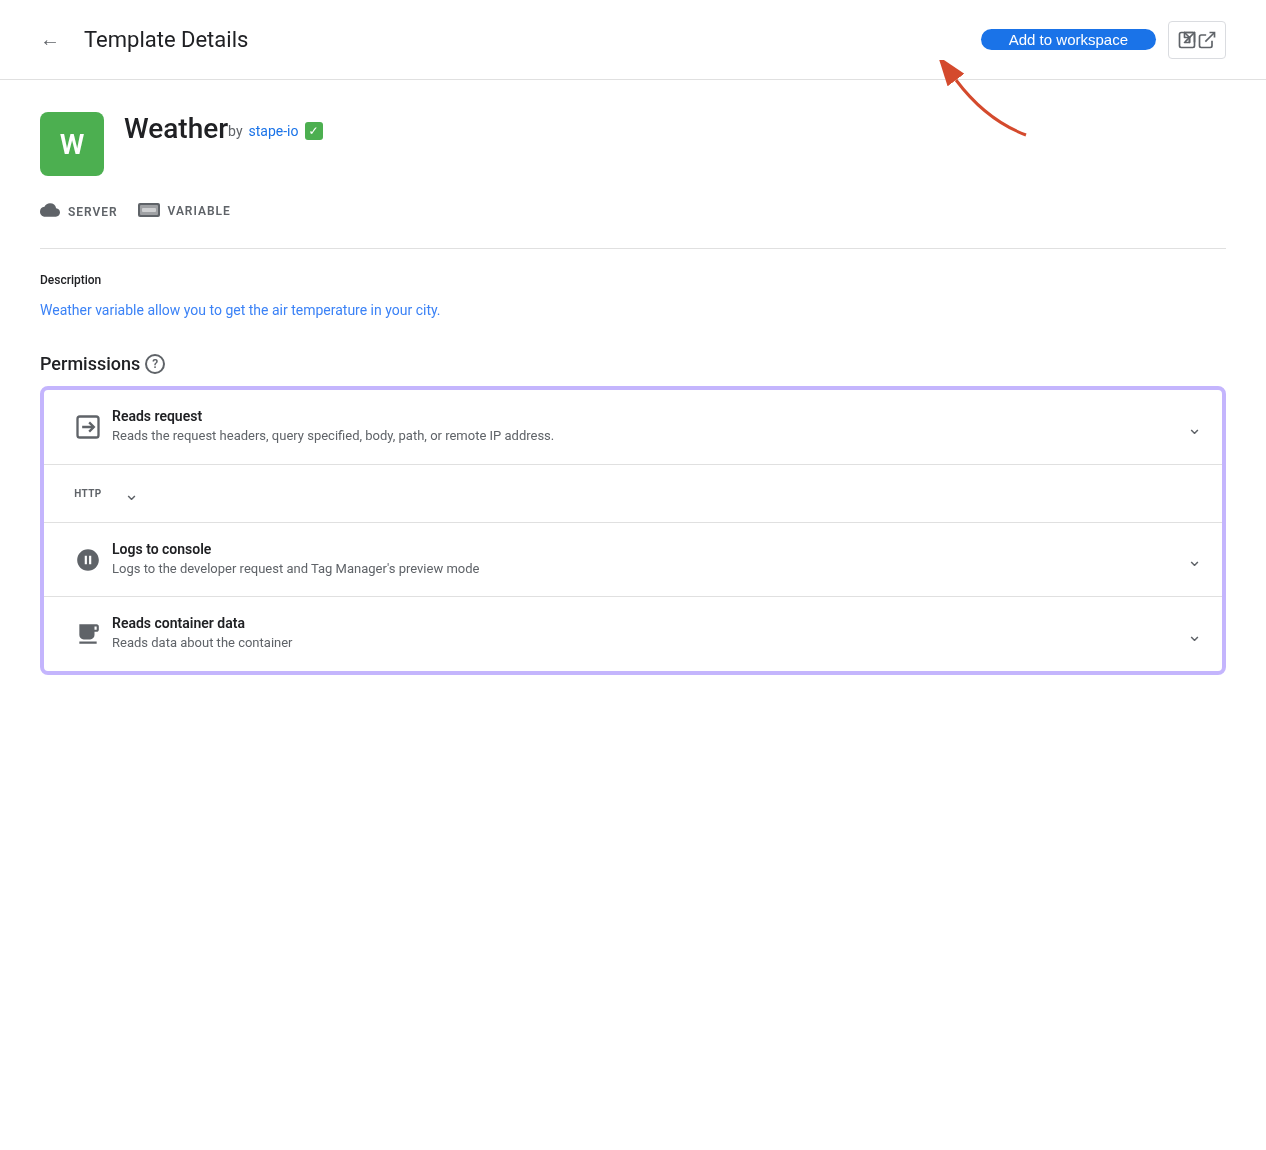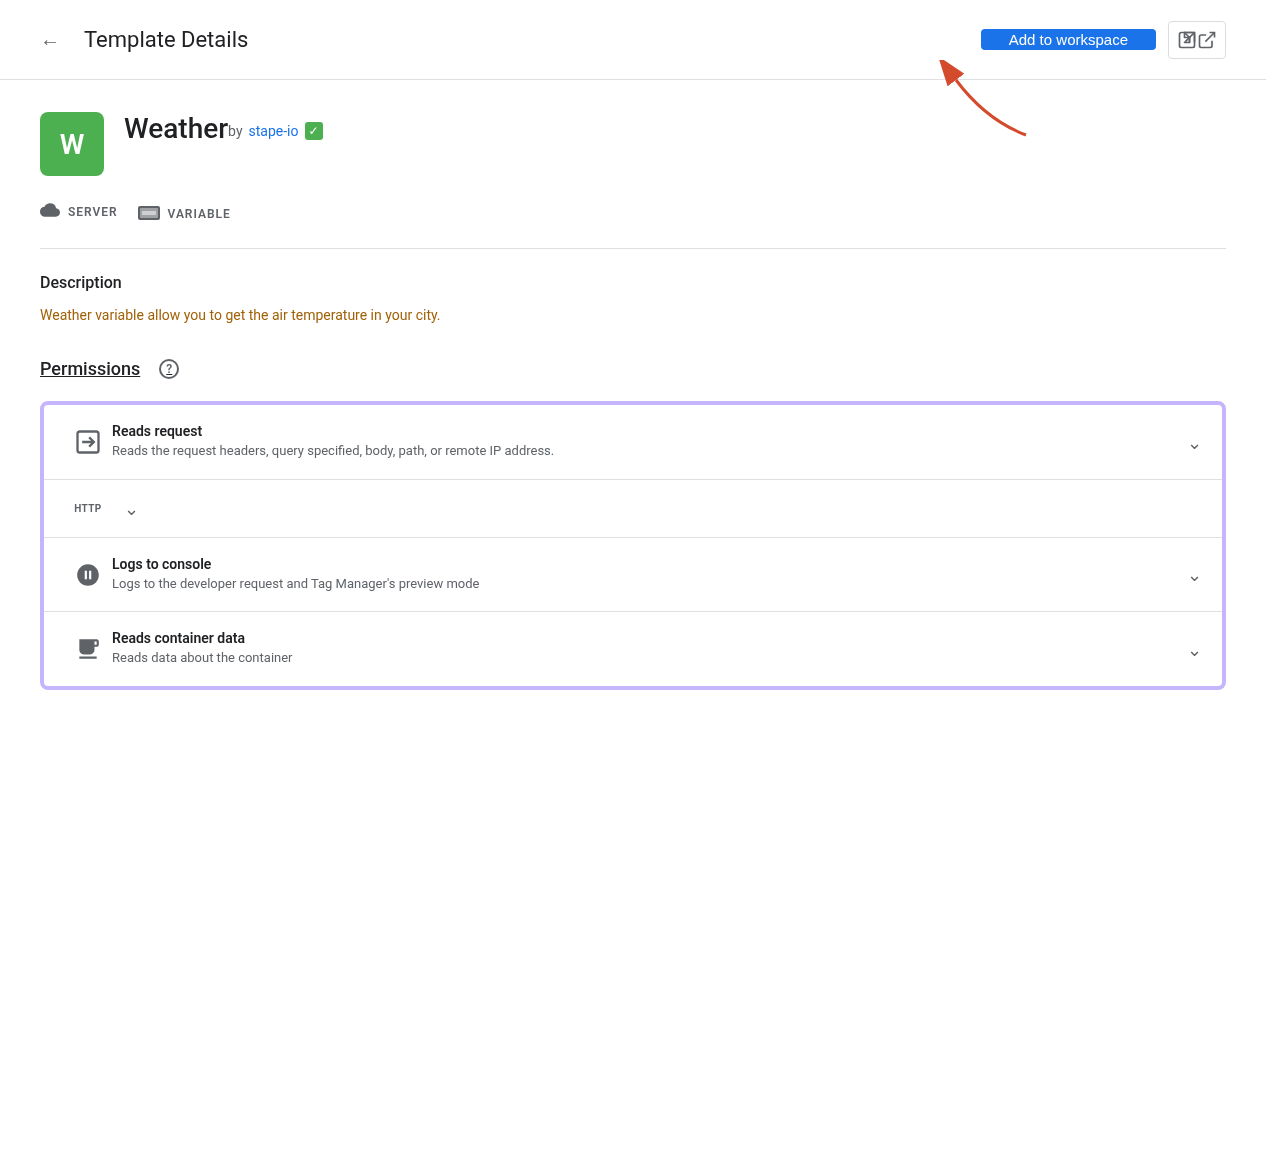--- a/index.html
+++ b/index.html
@@ -44,21 +44,21 @@
     }
     .header-right {
       display: flex;
       align-items: center;
       gap: 12px;
     }
     .add-to-workspace-btn {
       background: #1a73e8;
       color: #fff;
       border: none;
-      border-radius: 4px;
+      border-radius: 11px;
       padding: 2px 28px;
       font-size: 15px;
       font-weight: 500;
       cursor: pointer;
       white-space: nowrap;
       text-align: right;
     }
     .external-link-btn {
       display: flex;
       align-items: center;
@@ -141,21 +141,21 @@
       height: 18px;
       background: #4caf50;
       border-radius: 3px;
       color: #fff;
       font-size: 12px;
     }
 
     
     .template-tags {
       display: flex;
-      align-items: flex-end;
+      align-items: flex-start;
       gap: 20px;
       margin-bottom: 24px;
       padding-bottom: 24px;
       border-bottom: 1px solid #e0e0e0;
     }
     .tag {
       display: flex;
       align-items: center;
       gap: 8px;
       font-size: 12px;
@@ -167,38 +167,37 @@
     .tag-icon {
       font-size: 18px;
       color: #5f6368;
     }
 
     
     .section {
       margin-bottom: 32px;
     }
     .section-title {
-      font-size: 16px;
+      font-size: 12px;
       font-weight: 500;
       color: #202124;
       margin-bottom: 12px;
     }
     .section-text {
       font-size: 14px;
-      color: #a16207;
+      color: #3b82f6;
       line-height: 1.6;
     }
 
     
     .permissions-header {
       display: flex;
       align-items: center;
-      gap: 19px;
-      margin-bottom: 22px;
-      text-decoration: underline;
+      gap: 5px;
+      margin-bottom: 12px;
     }
     .permissions-title {
       font-size: 18px;
       font-weight: 500;
       color: #202124;
     }
     .help-icon {
       width: 20px;
       height: 20px;
       border-radius: 50%;

